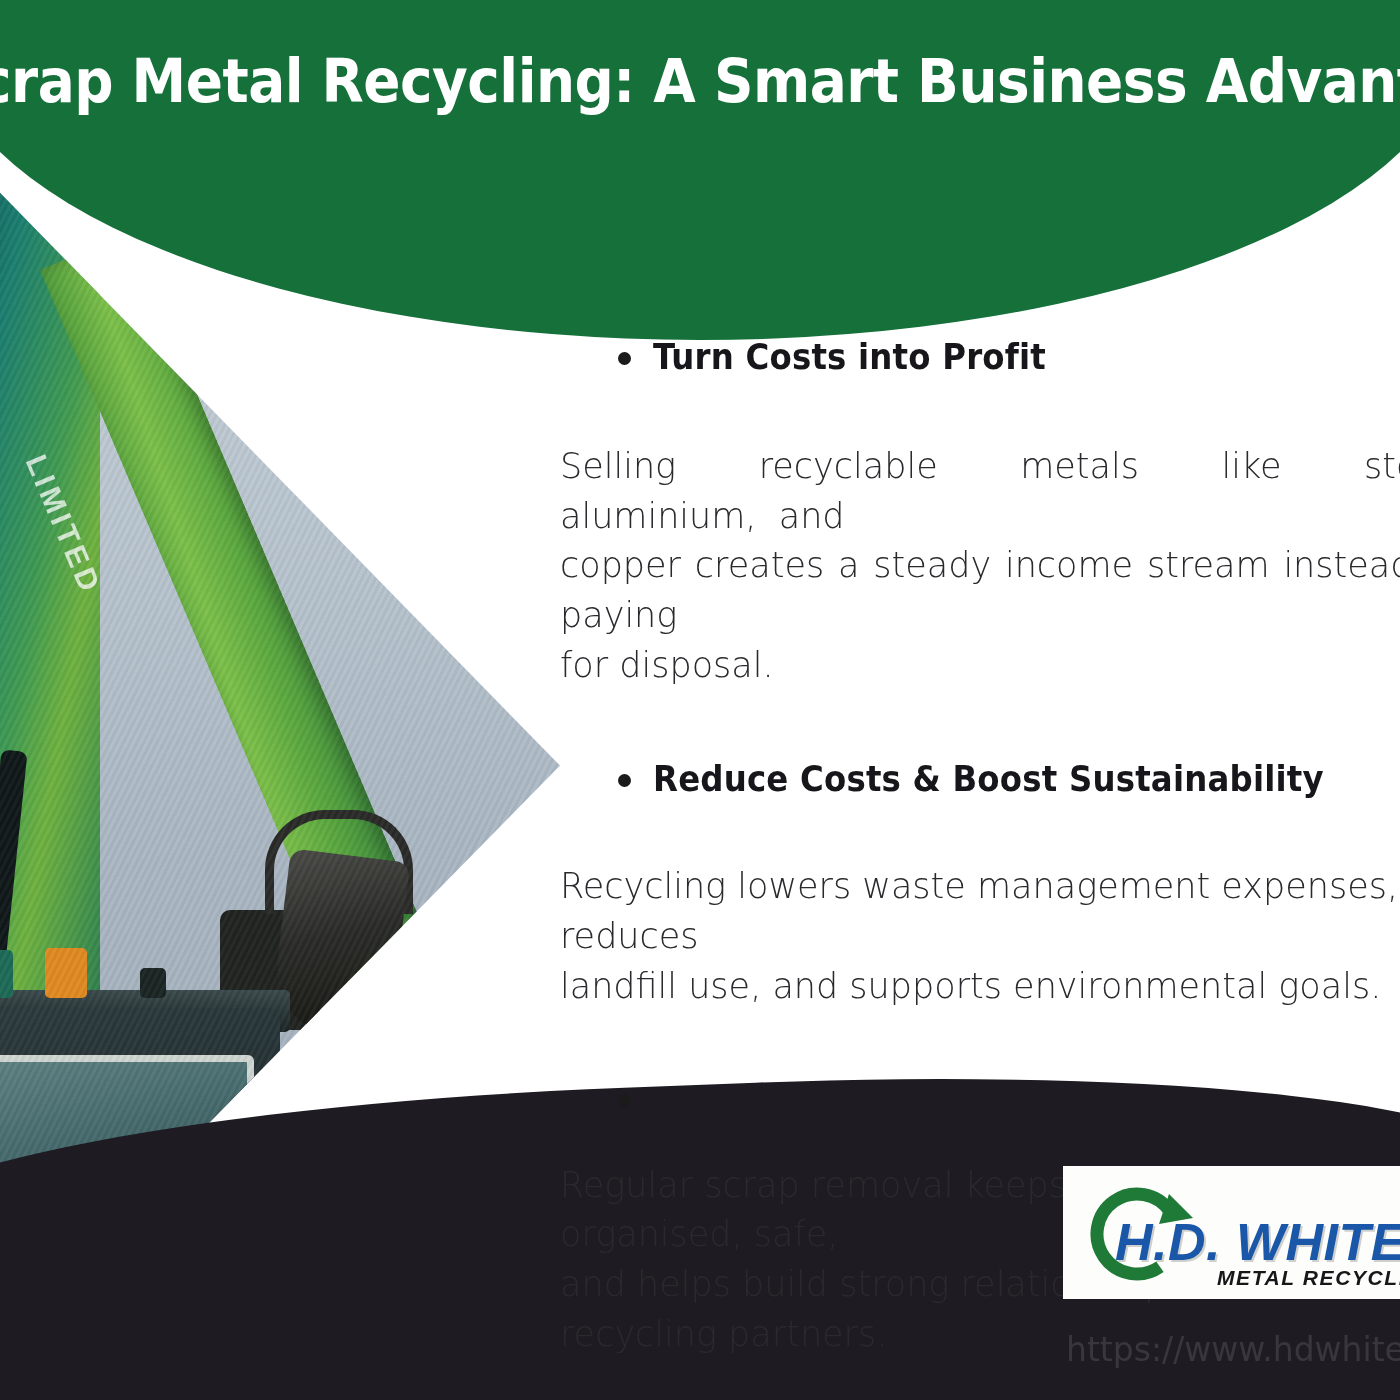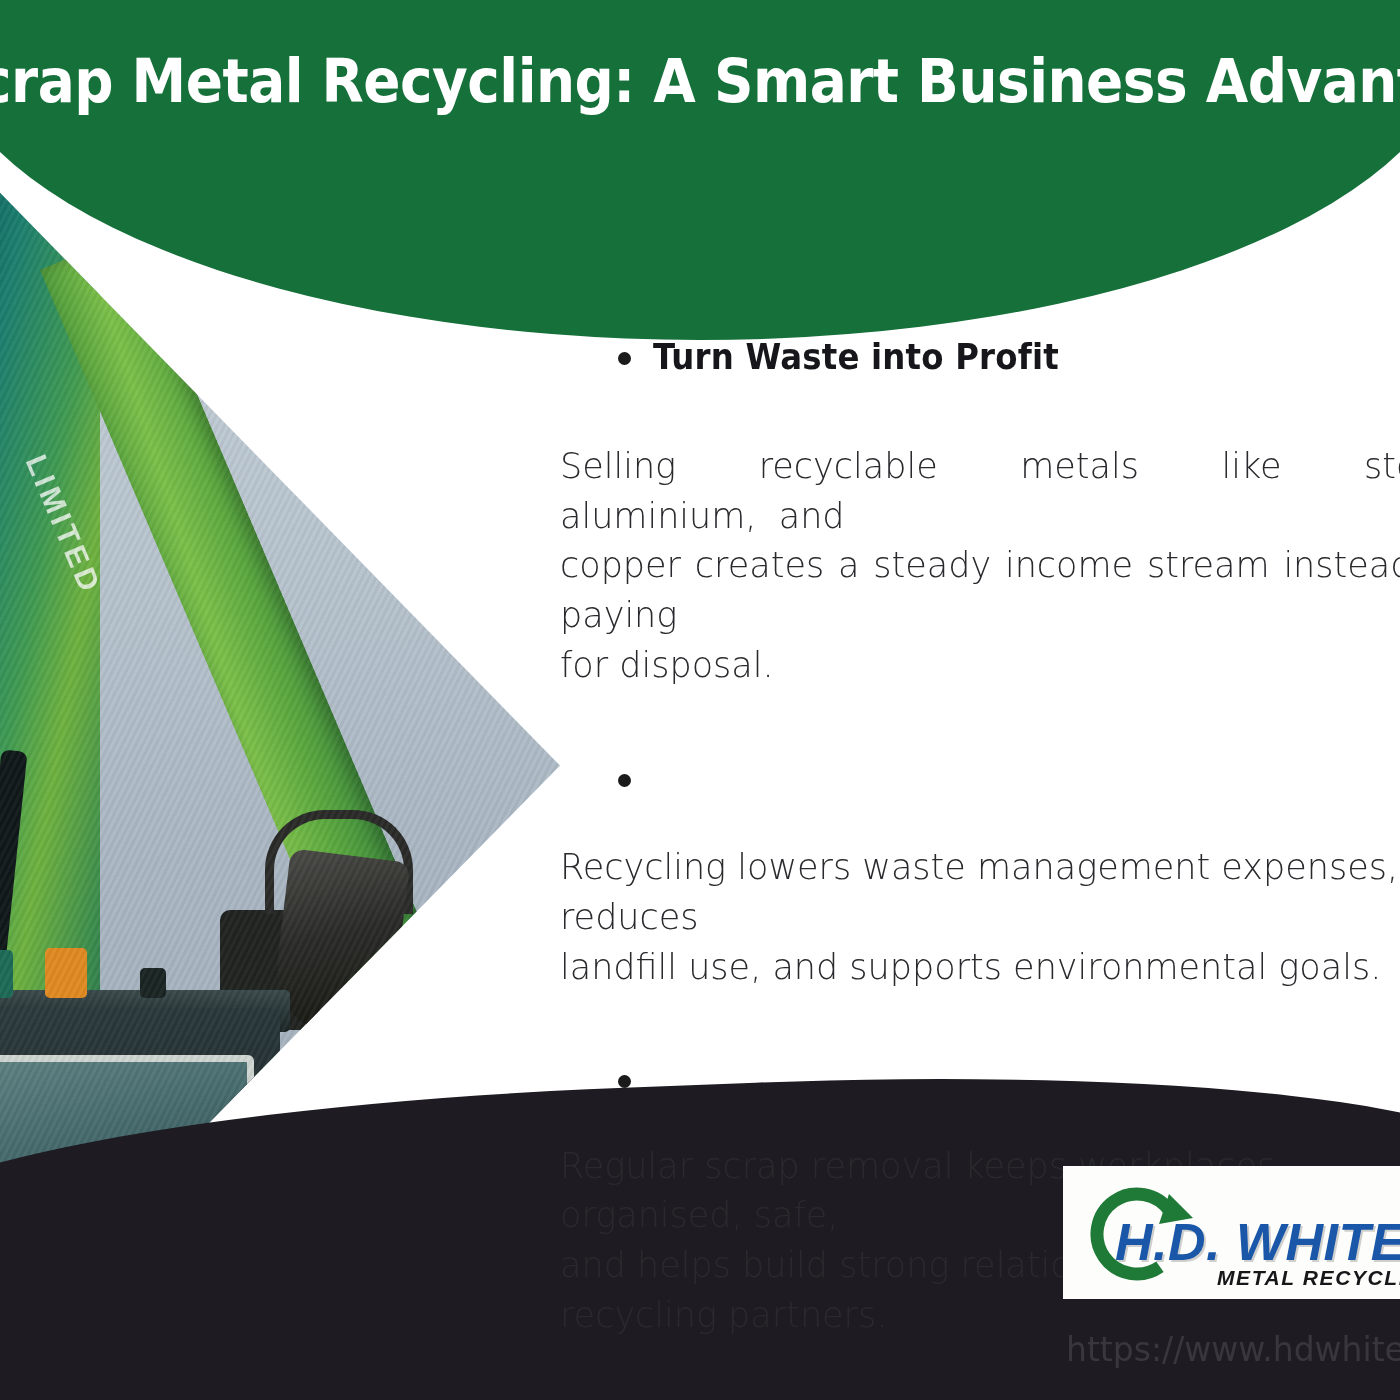--- a/index.html
+++ b/index.html
@@ -199,33 +199,34 @@
   </div>
 
   <div class="footer-dark"></div>
   <div class="footer-dark-fill"></div>
 
   <div class="content">
 
     <div class="blk">
       <div class="bullet-row">
         <span class="bullet-dot"></span>
-        <span class="bullet-heading">Turn Waste into Profit</span>
+        <span class="bullet-heading">Turn Costs into Profit</span>
       </div>
       <div class="gap-a"></div>
       <div class="body-text body-just">Selling   recyclable   metals   like   steel,   aluminium,  and
 copper creates a steady income stream instead of paying
 for disposal.</div>
     </div>
 
     <div class="gap-b"></div>
 
     <div class="blk">
       <div class="bullet-row">
         <span class="bullet-dot"></span>
+        <span class="bullet-heading">Reduce Costs &amp; Boost Sustainability</span>
       </div>
       <div class="gap-c"></div>
       <div class="body-text">Recycling lowers waste management expenses, reduces
 landfill use, and supports environmental goals.</div>
     </div>
 
     <div class="gap-d"></div>
 
     <div class="blk">
       <div class="bullet-row">

